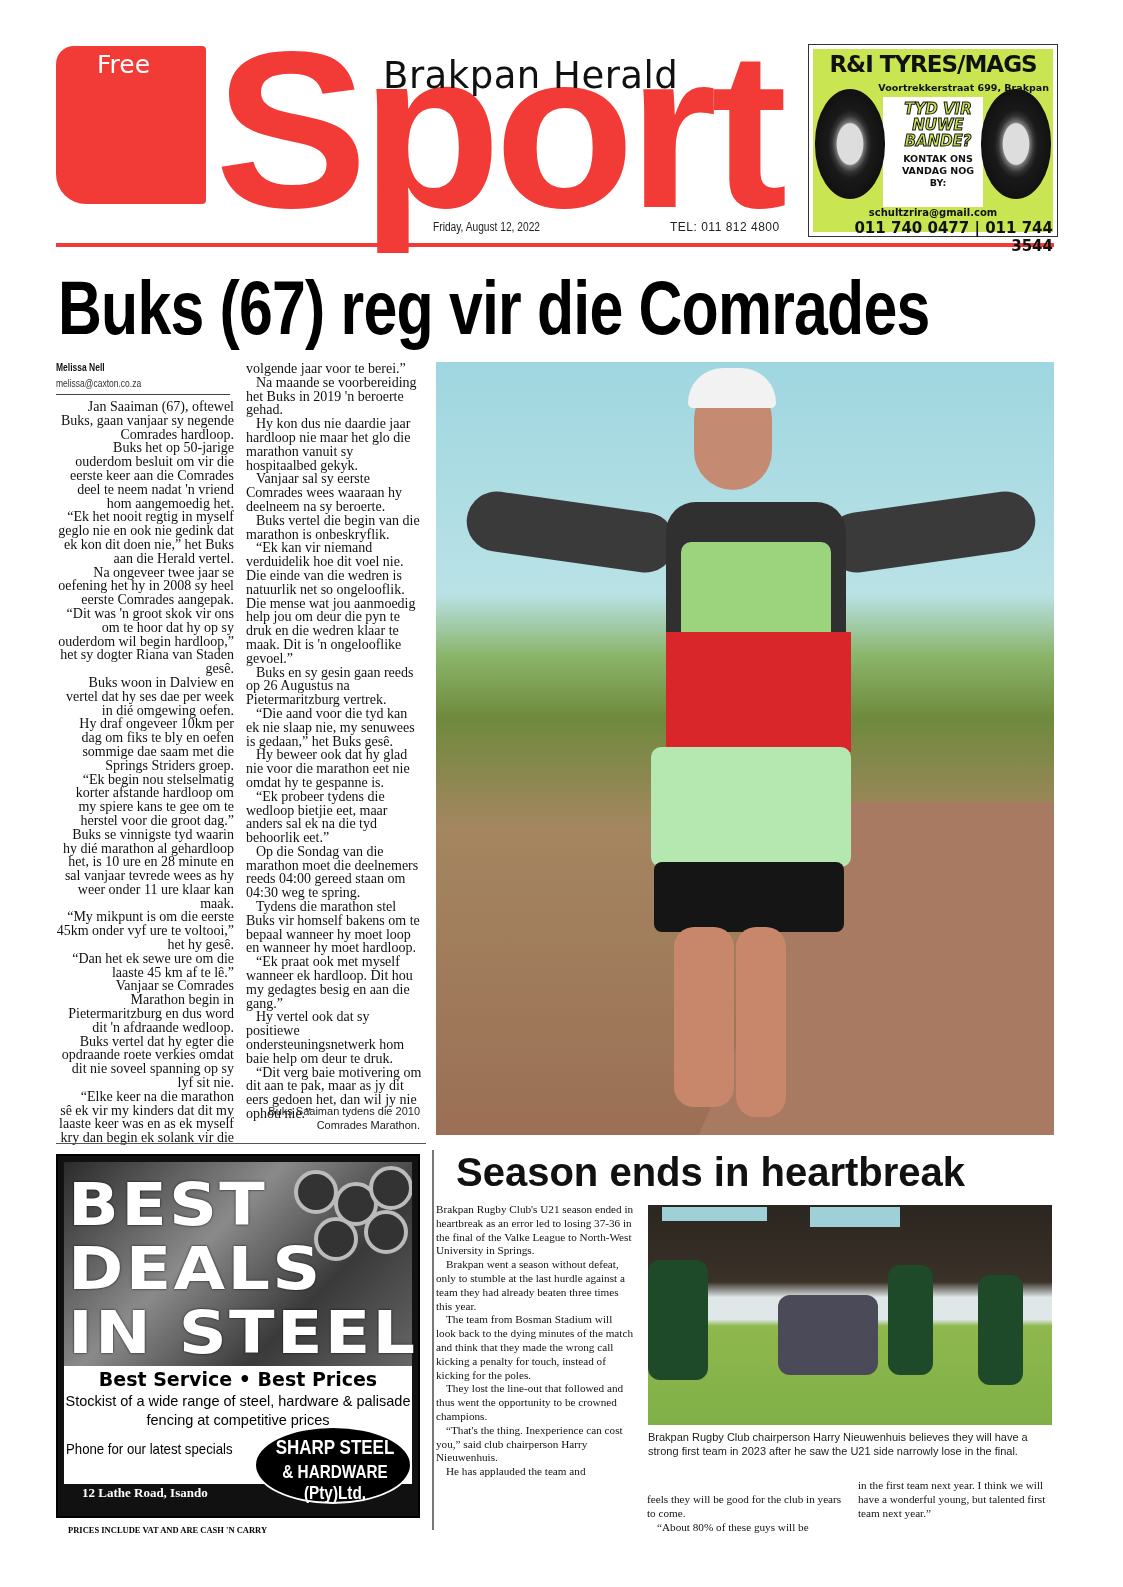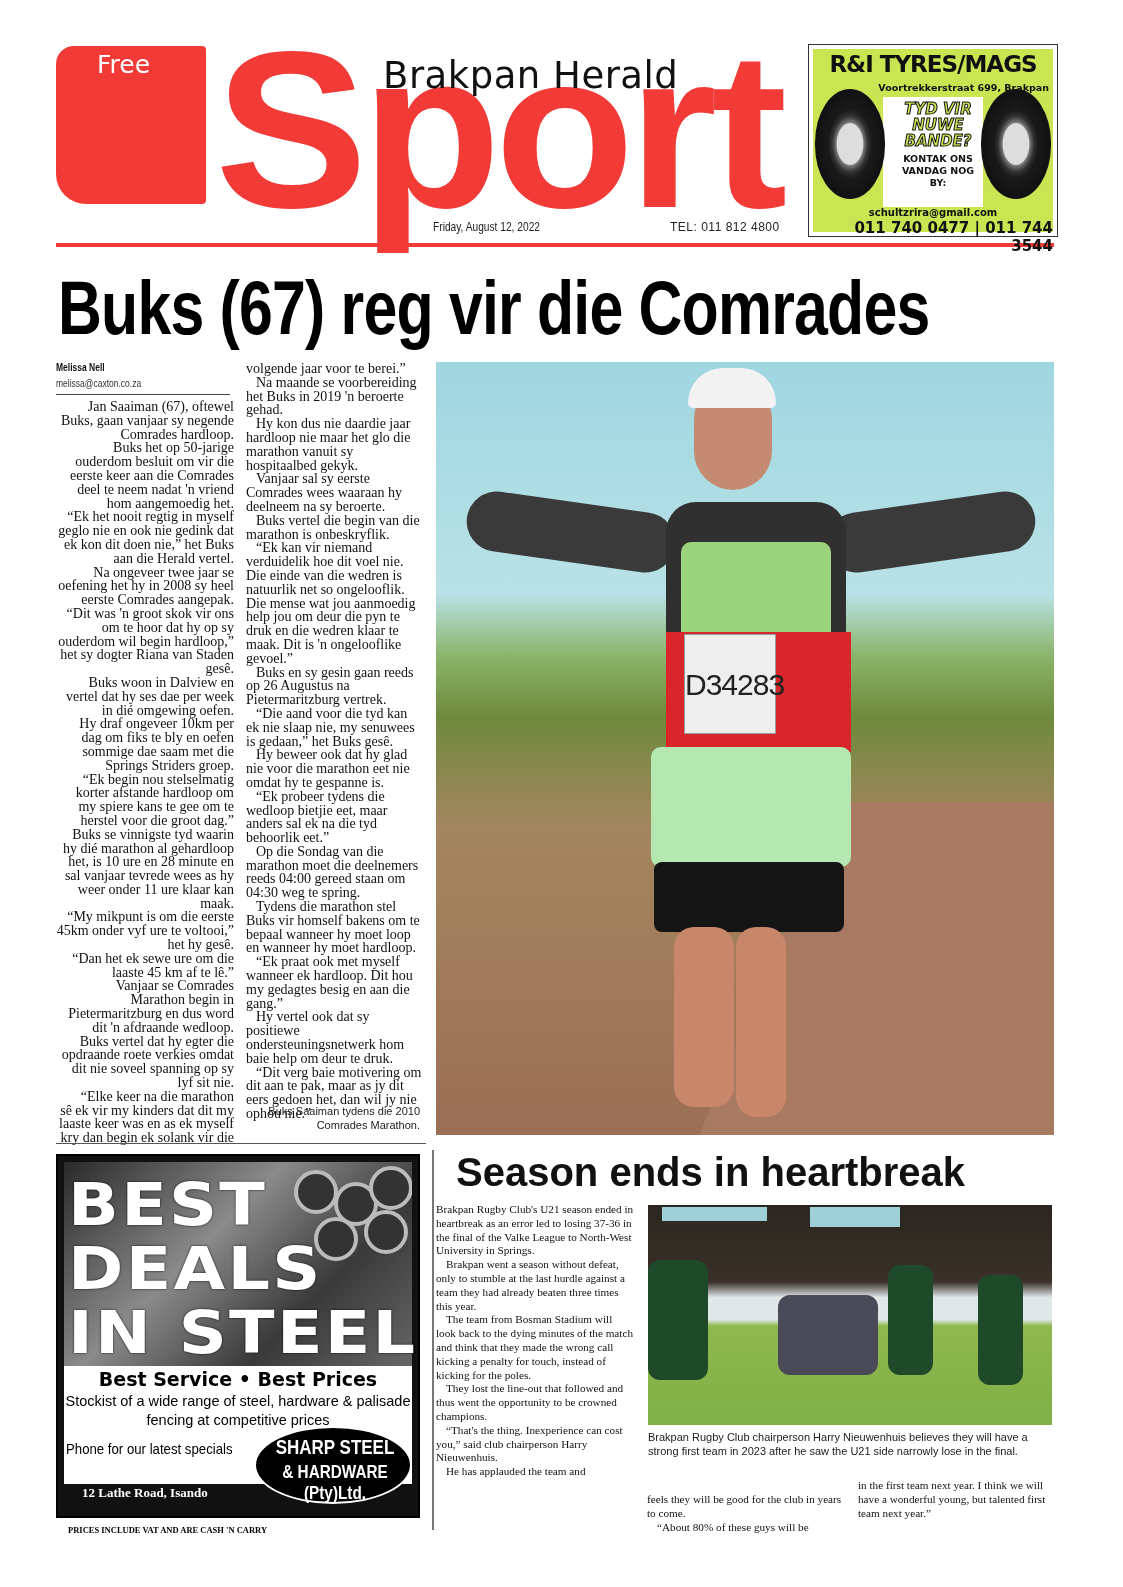--- a/index.html
+++ b/index.html
@@ -169,21 +169,20 @@
 
 <div class="caption1">Buks Saaiman tydens die 2010 Comrades Marathon.</div>
 
 <div class="photo-main">
   <div class="road"></div>
   <div class="runner-arml"></div>
   <div class="runner-armr"></div>
   <div class="runner-shirt"></div>
   <div class="runner-vest"></div>
   <div class="runner-red"></div>
-  <div class="runner-bib">D34283</div>
   <div class="runner-shorts"></div>
   <div class="runner-tights"></div>
   <div class="runner-legl"></div>
   <div class="runner-legr"></div>
   <div class="runner-head"></div>
   <div class="runner-cap"></div>
 </div>
 
 <div class="mid-rule"></div>
 <div class="left-vrule"></div>

